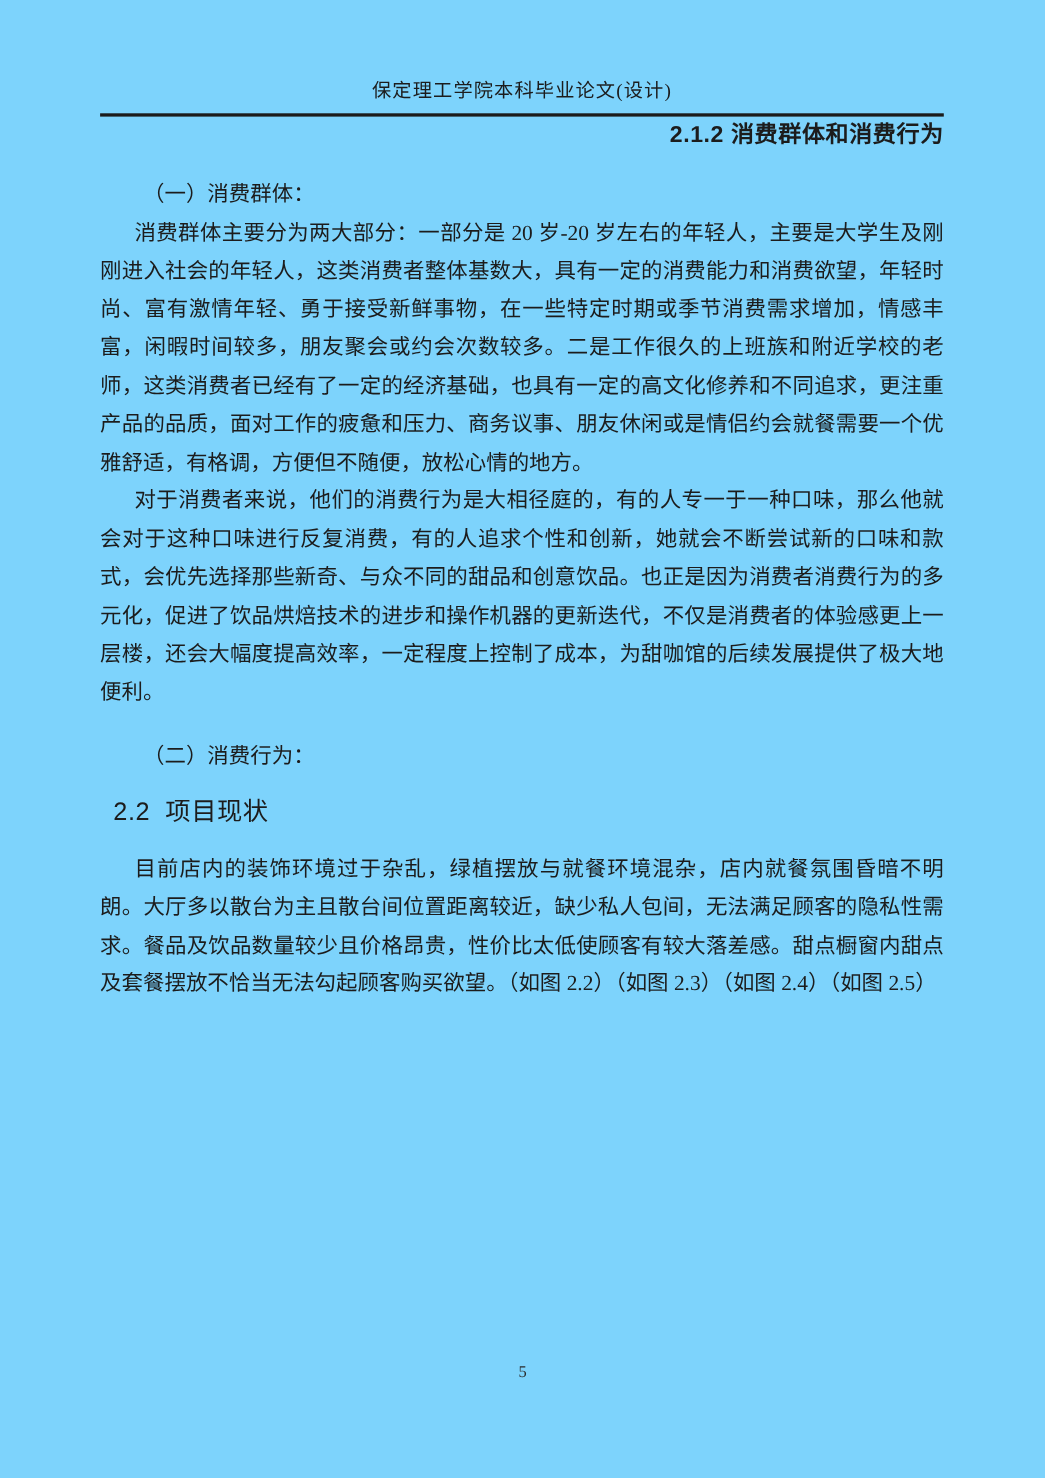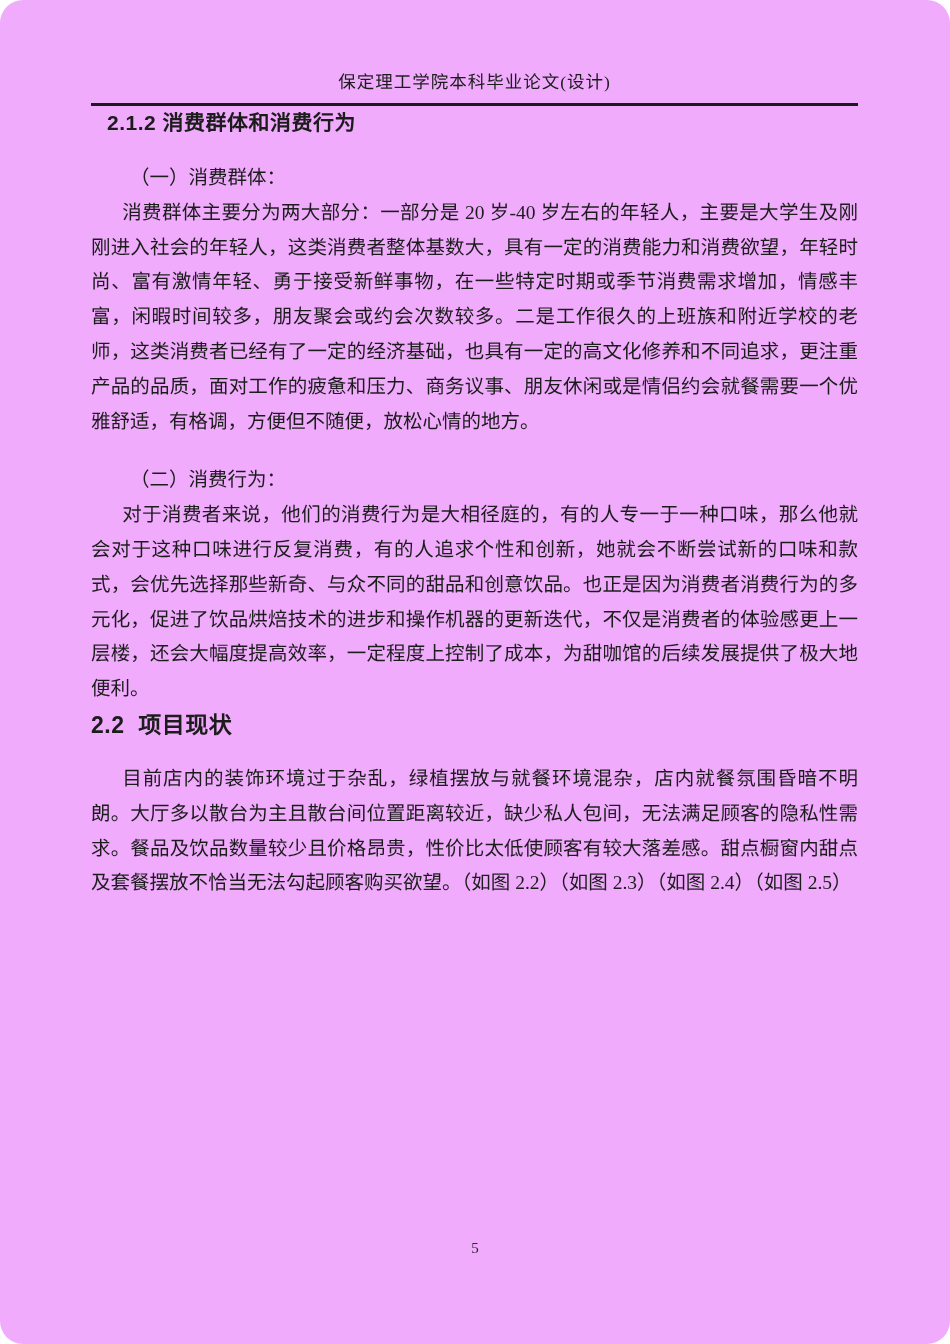--- a/index.html
+++ b/index.html
@@ -4,26 +4,25 @@
 <style>
   html, body {
     margin: 0;
     padding: 0;
     background: #ffffff;
   }
   .page {
     position: relative;
     width: 950px;
     height: 1344px;
-    background: #f0abfc;
+    background: #7dd3fc;
     color: #1c1c1c;
     font-family: "Liberation Serif", "DejaVu Serif", serif;
     overflow: hidden;
     box-sizing: border-box;
-    border-radius: 23px;
   }
   .page-header {
     position: absolute;
     top: 0;
     left: 91px;
     right: 92px;
     text-align: center;
     padding-top: 72px;
     padding-bottom: 9px;
     border-bottom: 3px solid #1b1b1b;
@@ -45,32 +44,33 @@
     word-break: break-all;
   }
   .first-para { margin-top: 13px; text-indent: 0; }
   .indent-first { text-indent: 1.6em; }
   .label-line {
     margin-top: 24px;
     padding-left: 2em;
     text-align: left;
   }
   .heading-3 {
-    margin: 4px 0 0 16px;
+    margin: 4px 0 0 4px;
     font-family: "Liberation Sans", "DejaVu Sans", sans-serif;
     font-weight: bold;
     font-size: 21px;
     line-height: 28px;
     white-space: pre-wrap;
     letter-spacing: 0.5px;
+    text-align: right;
   }
   .heading-2 {
-    margin: 0;
+    margin: 12px;
     font-family: "Liberation Sans", "DejaVu Sans", sans-serif;
-    font-weight: bold;
+    font-weight: normal;
     font-size: 23px;
     line-height: 36px;
     white-space: pre-wrap;
     letter-spacing: 0.5px;
   }
   .after-heading { margin-top: 19px; }
   .page-footer {
     position: absolute;
     top: 1240px;
     left: 0;
@@ -89,25 +89,25 @@
     <span>保定理工学院本科毕业论文(设计)</span>
   </header>
 
   <main class="content">
 
 
     <h3 class="heading-3">2.1.2 消费群体和消费行为</h3>
 
     <p class="body-text label-line">（一）消费群体：</p>
 
-    <p class="body-text indent-first">消费群体主要分为两大部分：一部分是 20 岁-40 岁左右的年轻人，主要是大学生及刚刚进入社会的年轻人，这类消费者整体基数大，具有一定的消费能力和消费欲望，年轻时尚、富有激情年轻、勇于接受新鲜事物，在一些特定时期或季节消费需求增加，情感丰富，闲暇时间较多，朋友聚会或约会次数较多。二是工作很久的上班族和附近学校的老师，这类消费者已经有了一定的经济基础，也具有一定的高文化修养和不同追求，更注重产品的品质，面对工作的疲惫和压力、商务议事、朋友休闲或是情侣约会就餐需要一个优雅舒适，有格调，方便但不随便，放松心情的地方。</p>
+    <p class="body-text indent-first">消费群体主要分为两大部分：一部分是 20 岁-20 岁左右的年轻人，主要是大学生及刚刚进入社会的年轻人，这类消费者整体基数大，具有一定的消费能力和消费欲望，年轻时尚、富有激情年轻、勇于接受新鲜事物，在一些特定时期或季节消费需求增加，情感丰富，闲暇时间较多，朋友聚会或约会次数较多。二是工作很久的上班族和附近学校的老师，这类消费者已经有了一定的经济基础，也具有一定的高文化修养和不同追求，更注重产品的品质，面对工作的疲惫和压力、商务议事、朋友休闲或是情侣约会就餐需要一个优雅舒适，有格调，方便但不随便，放松心情的地方。</p>
+
+    <p class="body-text indent-first">对于消费者来说，他们的消费行为是大相径庭的，有的人专一于一种口味，那么他就会对于这种口味进行反复消费，有的人追求个性和创新，她就会不断尝试新的口味和款式，会优先选择那些新奇、与众不同的甜品和创意饮品。也正是因为消费者消费行为的多元化，促进了饮品烘焙技术的进步和操作机器的更新迭代，不仅是消费者的体验感更上一层楼，还会大幅度提高效率，一定程度上控制了成本，为甜咖馆的后续发展提供了极大地便利。</p>
 
     <p class="body-text label-line">（二）消费行为：</p>
-
-    <p class="body-text indent-first">对于消费者来说，他们的消费行为是大相径庭的，有的人专一于一种口味，那么他就会对于这种口味进行反复消费，有的人追求个性和创新，她就会不断尝试新的口味和款式，会优先选择那些新奇、与众不同的甜品和创意饮品。也正是因为消费者消费行为的多元化，促进了饮品烘焙技术的进步和操作机器的更新迭代，不仅是消费者的体验感更上一层楼，还会大幅度提高效率，一定程度上控制了成本，为甜咖馆的后续发展提供了极大地便利。</p>
 
     <h2 class="heading-2">2.2  项目现状</h2>
 
     <p class="body-text indent-first after-heading">目前店内的装饰环境过于杂乱，绿植摆放与就餐环境混杂，店内就餐氛围昏暗不明朗。大厅多以散台为主且散台间位置距离较近，缺少私人包间，无法满足顾客的隐私性需求。餐品及饮品数量较少且价格昂贵，性价比太低使顾客有较大落差感。甜点橱窗内甜点及套餐摆放不恰当无法勾起顾客购买欲望。（如图 2.2）（如图 2.3）（如图 2.4）（如图 2.5）</p>
 
   </main>
 
   <footer class="page-footer">
     <span>5</span>
   </footer>

